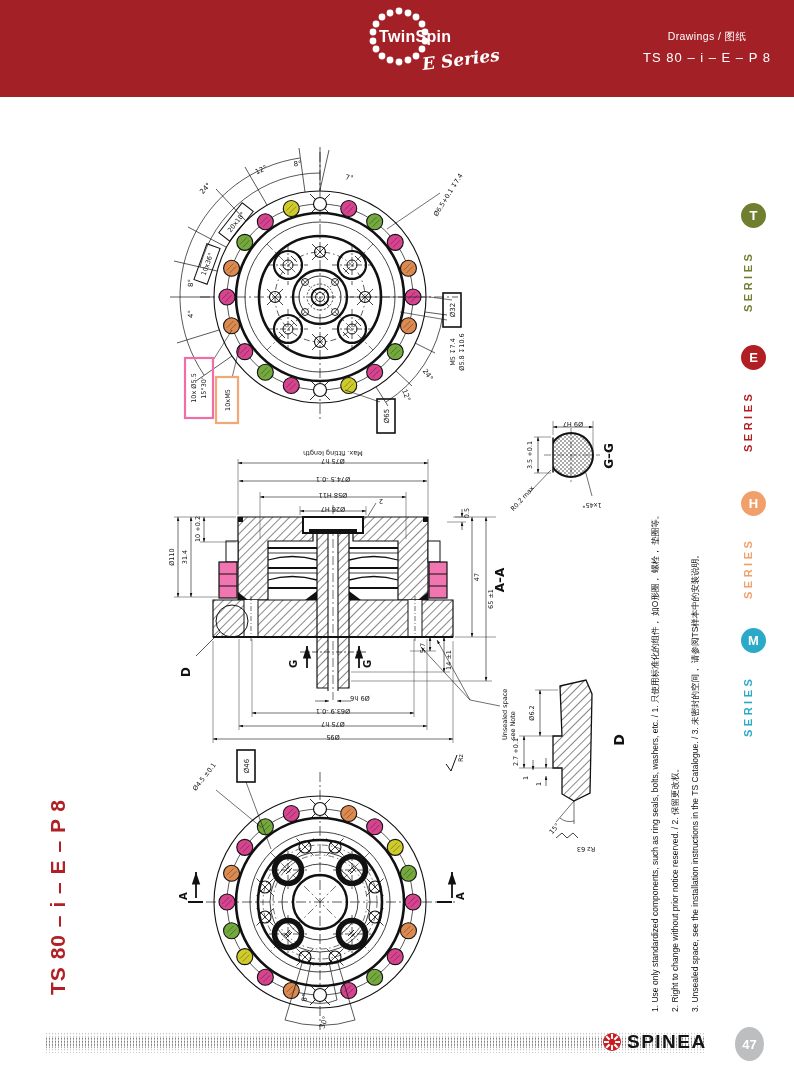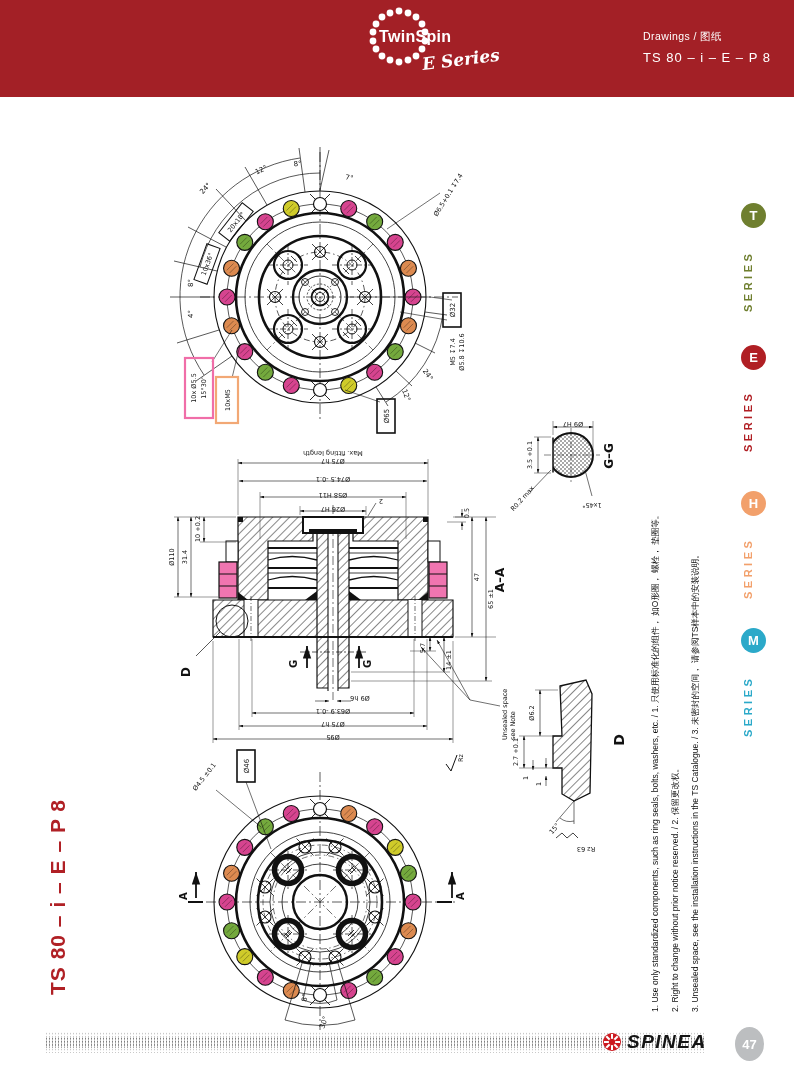--- a/index.html
+++ b/index.html
@@ -1,41 +1,41 @@
 <!DOCTYPE html>
 <html><head>
 <meta charset="utf-8">
 <style>
   html,body{margin:0;padding:0;background:#e8e8e8;}
   .page{position:relative;width:794px;height:1077px;background:#fff;overflow:hidden;
         font-family:"Liberation Sans",sans-serif;margin:0 auto;}
   .abs{position:absolute;}
   
   .header{left:0;top:0;width:794px;height:97px;}
-  .hdr-right{right:39px;top:30px;text-align:left;color:#fff;}
+  .hdr-right{right:39px;top:30px;text-align:center;color:#fff;}
   .hdr-doc{font-size:10.5px;letter-spacing:.4px;}
   .hdr-model{font-size:13px;margin-top:6px;letter-spacing:1px;}
   .logo{left:365px;top:4px;width:150px;height:88px;}
   .logo svg{display:block;}
   
   .badge{width:25px;height:25px;border-radius:50%;color:#fff;font-weight:bold;
          font-size:13px;display:flex;align-items:center;justify-content:center;}
   .rot{transform:rotate(-90deg);transform-origin:0 0;white-space:nowrap;}
   .series-label{font-size:11px;font-weight:bold;letter-spacing:3.5px;}
   
   .side-title{font-size:21px;font-weight:bold;letter-spacing:1px;color:#B02025;}
   
   .fn{font-size:8.5px;color:#111;line-height:10px;}
   
   .halftone{left:45px;top:1032px;width:660px;height:21px;
     background:radial-gradient(circle,#c9c9c9 .8px,transparent .95px);background-size:3px 3.2px;}
   .halftone-dark{left:0;top:5px;width:660px;height:11px;
     background:radial-gradient(circle,#7f7f7f .9px,transparent 1.05px);background-size:3px 3.2px;}
   .spinea{left:602px;top:1030px;height:24px;display:flex;align-items:center;gap:5px;}
-  .spinea-text{font-weight:bold;font-style:italic;font-size:19px;letter-spacing:1.5px;color:#151515;}
+  .spinea-text{font-weight:bold;font-size:19px;letter-spacing:1.5px;color:#151515;}
   .page-badge{left:735px;top:1027px;width:29px;height:34px;border-radius:50%;
     display:flex;align-items:center;justify-content:center;color:#fff;font-size:13px;font-weight:bold;}
   
   svg text{font-family:"DejaVu Sans",sans-serif;}
   .dt{font-size:6.5px;fill:#111;text-anchor:middle;}
   .dt7{font-size:7px;fill:#111;text-anchor:middle;}
   .bt{font-size:12px;font-weight:bold;fill:#111;text-anchor:middle;}
   .bts{font-size:10px;font-weight:bold;fill:#111;text-anchor:middle;}
 </style>
 </head>

